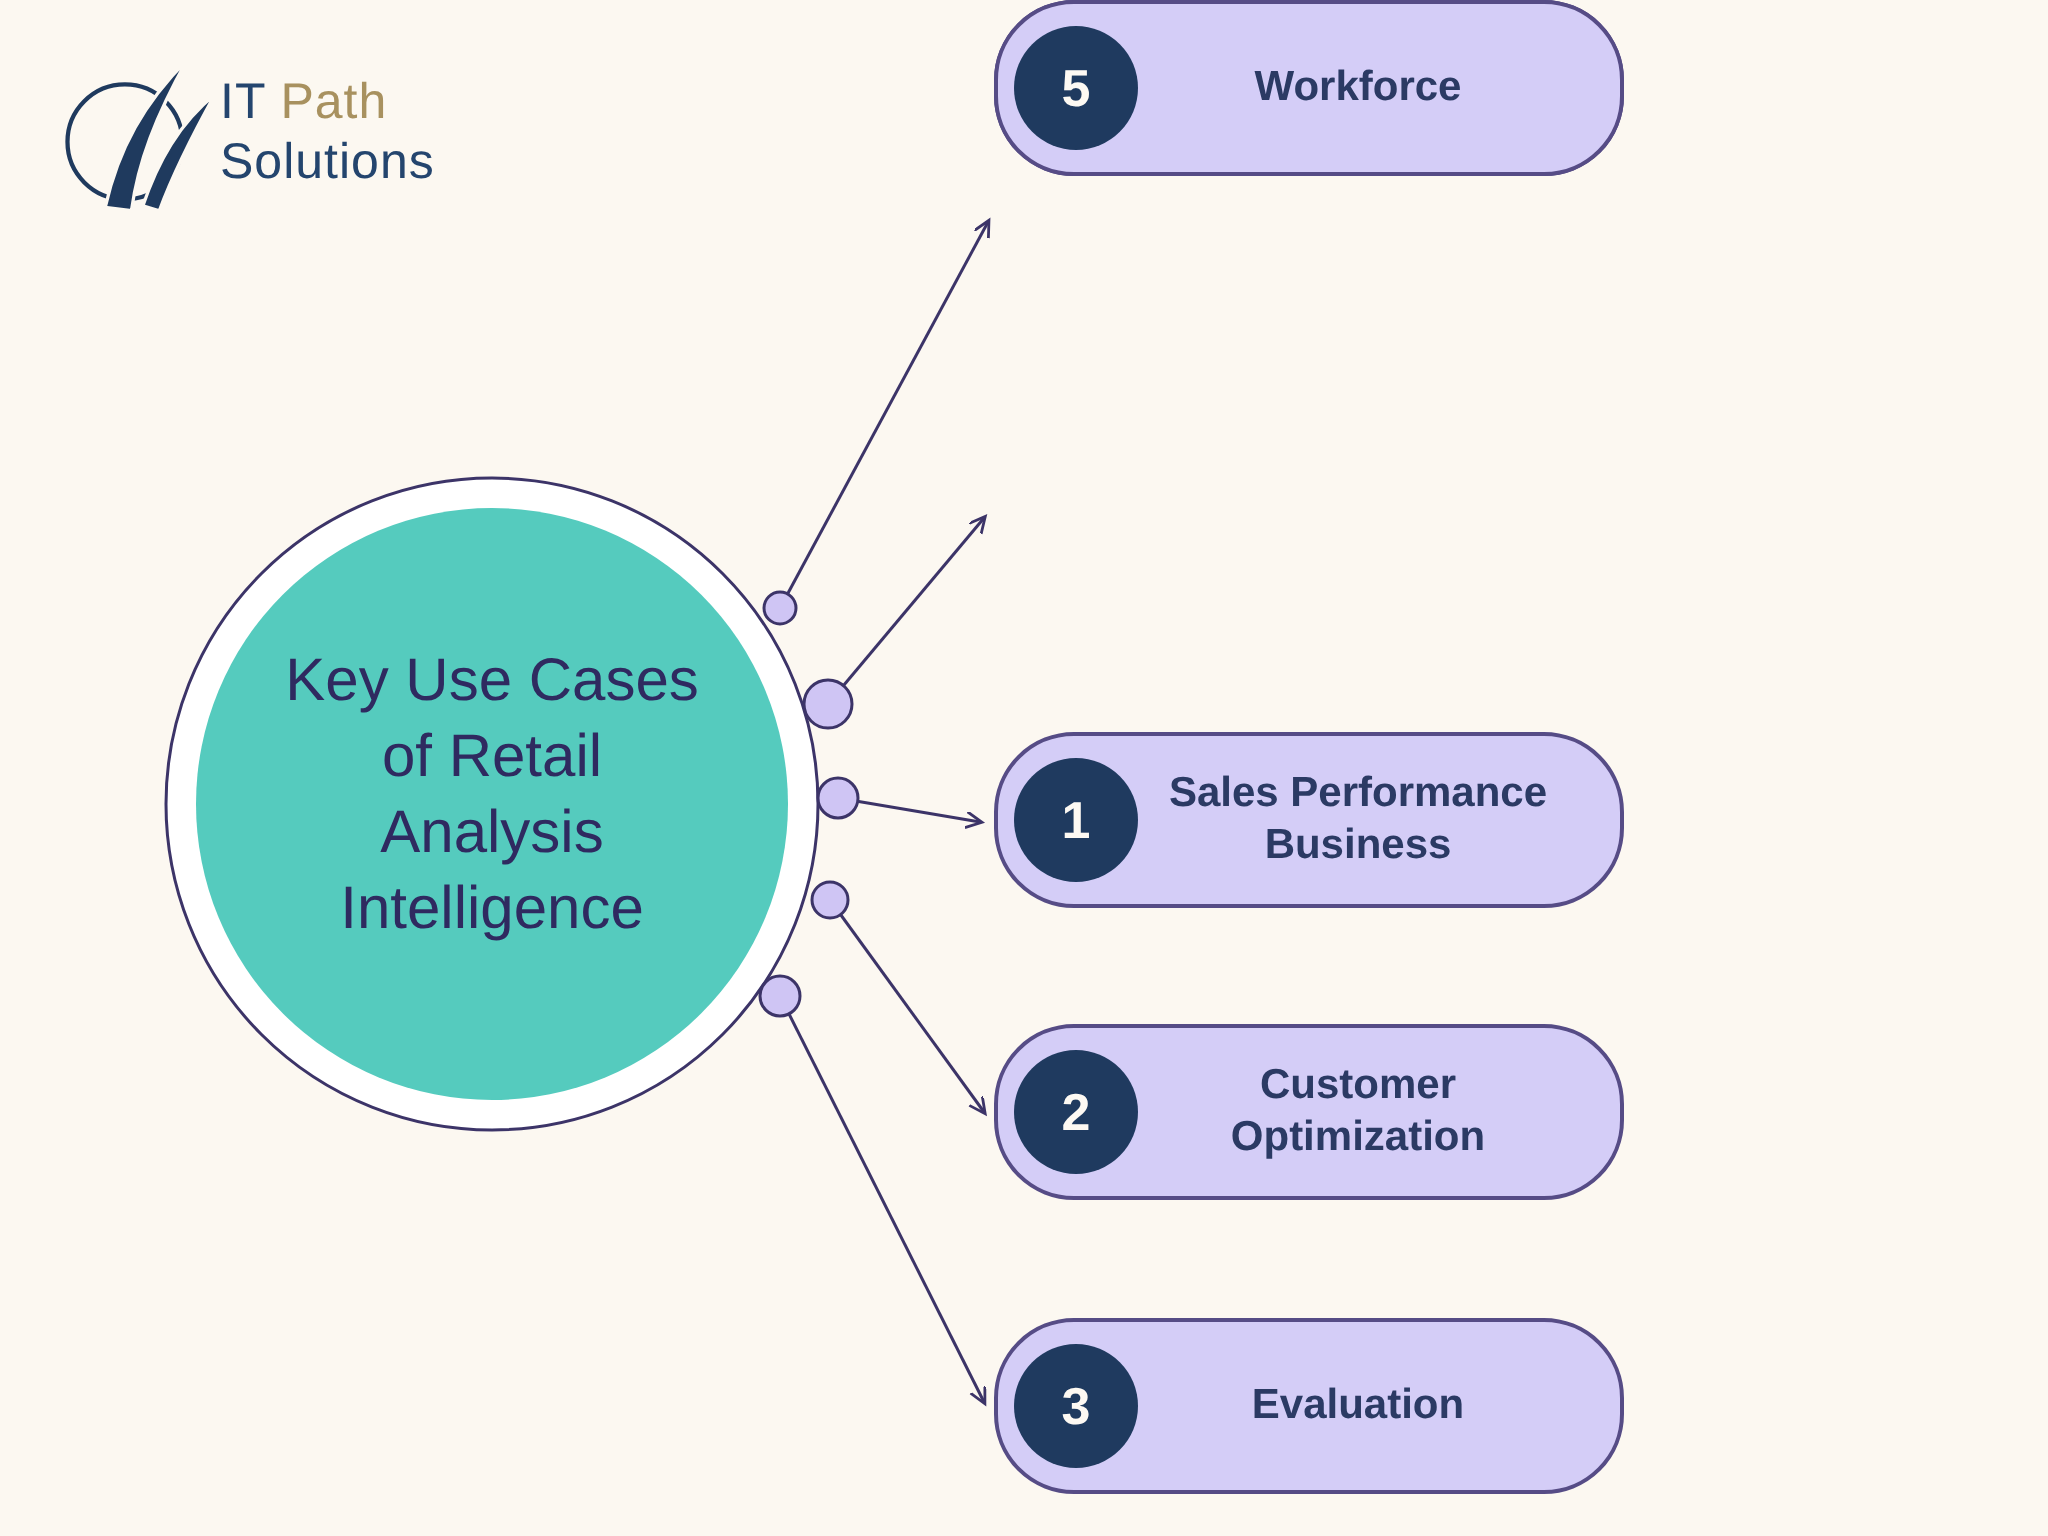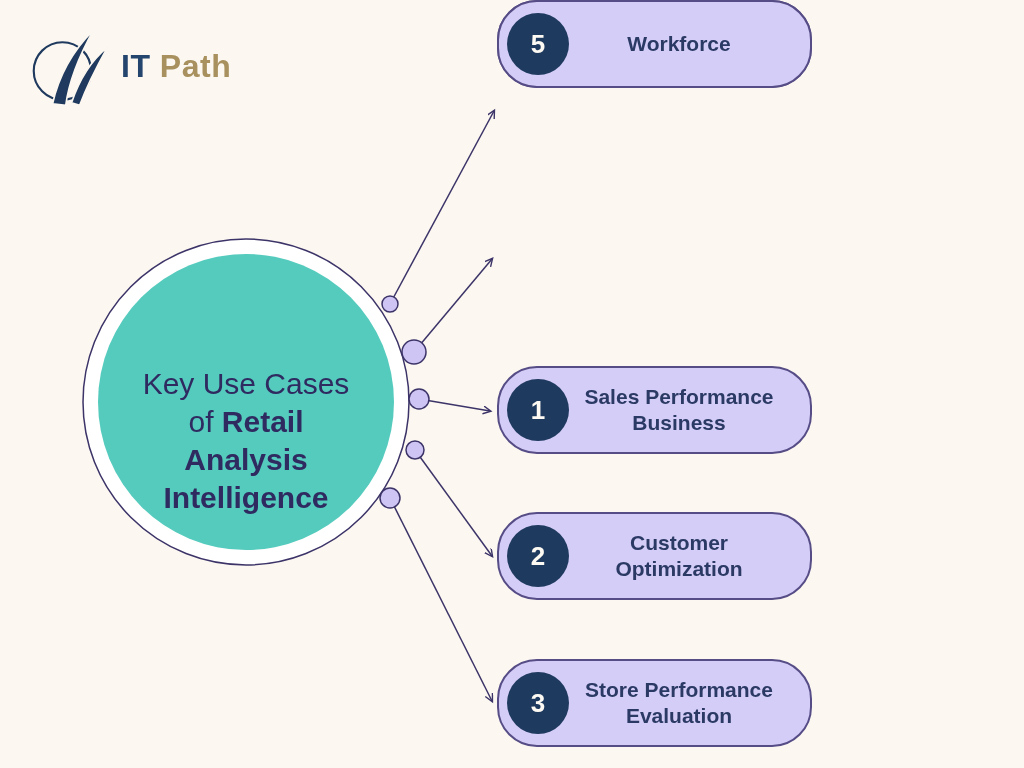--- a/index.html
+++ b/index.html
@@ -8,36 +8,35 @@
     background: #FCF8F1;
     font-family: "Liberation Sans", sans-serif;
     overflow: hidden;
     position: relative;
   }
   .stage { position: absolute; inset: 0; width: 1024px; height: 768px; }
 
   
   .logo { position: absolute; left: 28px; top: 24px; display: flex; align-items: center; }
   .logo-icon { width: 82px; height: 84px; }
-  .logo-text { margin-left: 11px; font-size: 32px; line-height: 30px; color: #24456E; letter-spacing: 0.5px; font-weight: 700; }
+  .logo-text { margin-left: 0; font-size: 25px; line-height: 30px; color: #24456E; letter-spacing: 0.5px; font-weight: 400; }
   .logo-text .gold { color: #A8915F; }
 
   
   .diagram-svg { position: absolute; left: 0; top: 0; width: 1024px; height: 768px; }
 
   
   .center-title {
     position: absolute; left: 96px; top: 322px; width: 300px;
     text-align: center;
     color: #2F2A60;
     font-size: 30px; line-height: 38px;
     font-weight: 400;
-    margin-top: 43px;
   }
-  .center-title .b { font-weight: 700; }
+  .center-title .b { font-weight: 400; }
 
   
   .usecase-box {
     position: absolute; left: 497px; width: 315px; height: 88px;
     background: #D4CDF7;
     border: 2px solid #564C86;
     border-radius: 40px;
     box-sizing: border-box;
     display: flex; align-items: center;
   }
@@ -94,20 +93,21 @@
   <div class="logo">
     <svg class="logo-icon" viewBox="0 0 100 100" xmlns="http://www.w3.org/2000/svg">
       <circle cx="42" cy="56" r="35" fill="none" stroke="#1F3A5E" stroke-width="2.6"></circle>
       <path d="M 30,96 C 38,60 54,32 80,6 C 61,40 50,68 46,98 Z" fill="#1F3A5E"></path>
       <path d="M 53,95 C 62,68 75,45 97,27 C 82,54 70,79 63,98 Z" fill="#1F3A5E"></path>
       <path d="M 30,96 C 38,60 54,32 80,6 C 61,40 50,68 46,98 Z" fill="#1F3A5E" stroke="#FCF8F1" stroke-width="2"></path>
       <path d="M 53,95 C 62,68 75,45 97,27 C 82,54 70,79 63,98 Z" fill="#1F3A5E" stroke="#FCF8F1" stroke-width="2"></path>
     </svg>
     <div class="logo-text">
       <div><span>IT</span> <span class="gold">Path</span></div>
+      <div>Solutions</div>
     </div>
   </div>
 
   <div class="center-title">
     <div>Key Use Cases</div>
     <div><span>of </span><span class="b">Retail</span></div>
     <div class="b">Analysis</div>
     <div class="b">Intelligence</div>
   </div>
 
@@ -123,21 +123,20 @@
     <div class="num-circle">2</div>
     <div class="box-label">
       <div>Customer</div>
       <div>Optimization</div>
     </div>
   </div>
 
   <div class="usecase-box">
     <div class="num-circle">3</div>
     <div class="box-label">
-      <div>Store Performance</div>
       <div>Evaluation</div>
     </div>
   </div>
 
   <div class="usecase-box">
     <div class="num-circle">4</div>
     <div class="box-label">
       <div>Supply Chain</div>
       <div>Optimization</div>
     </div>

